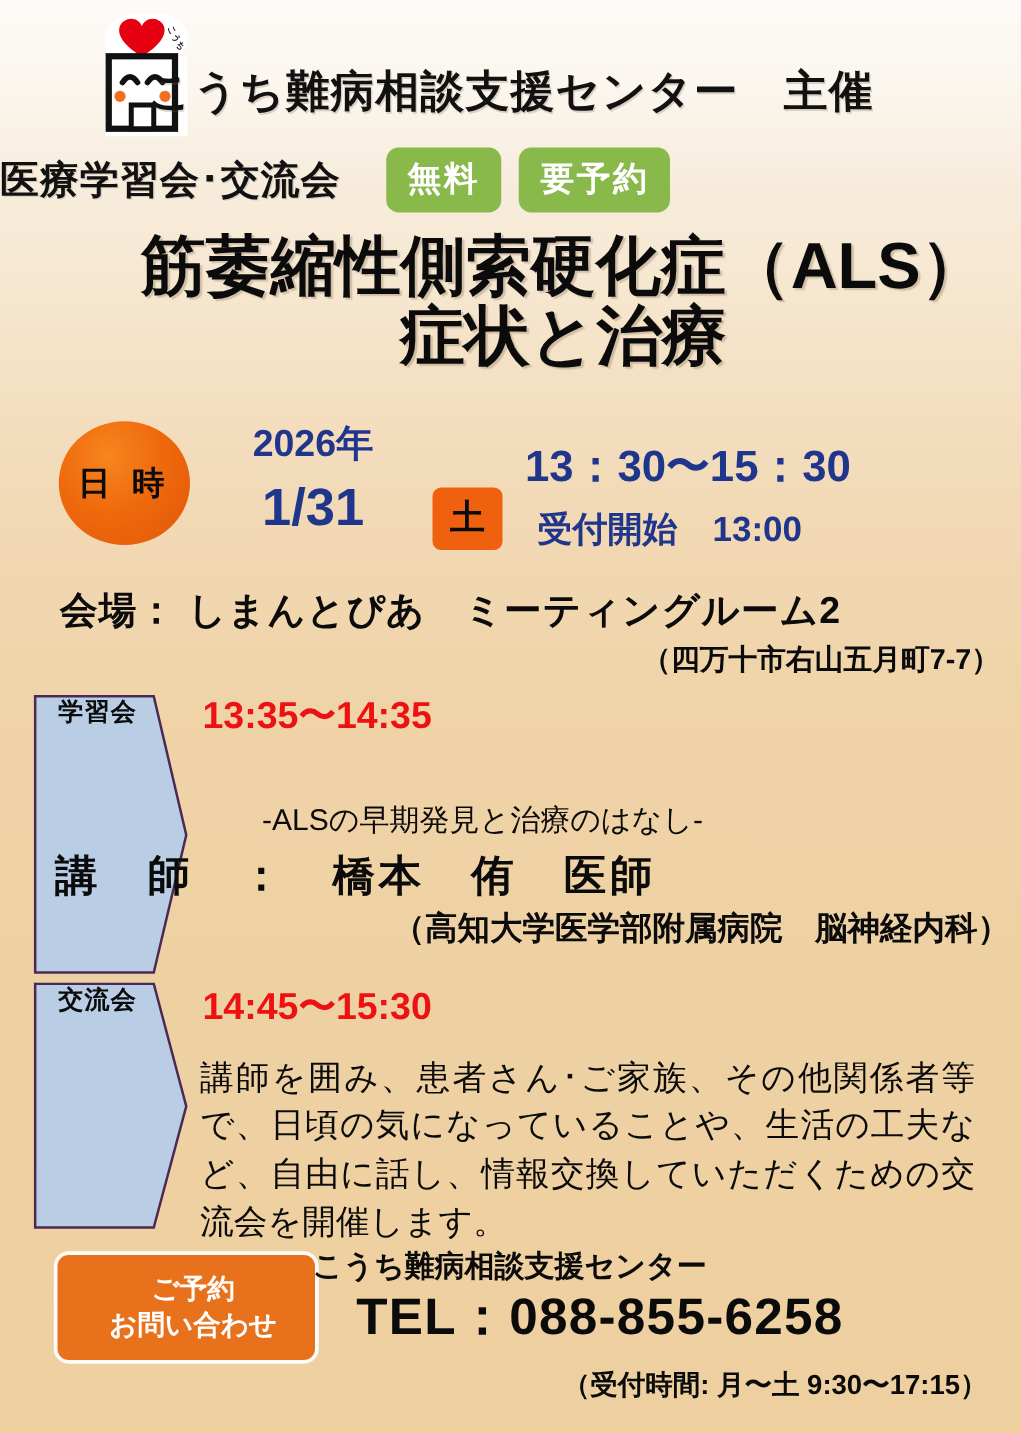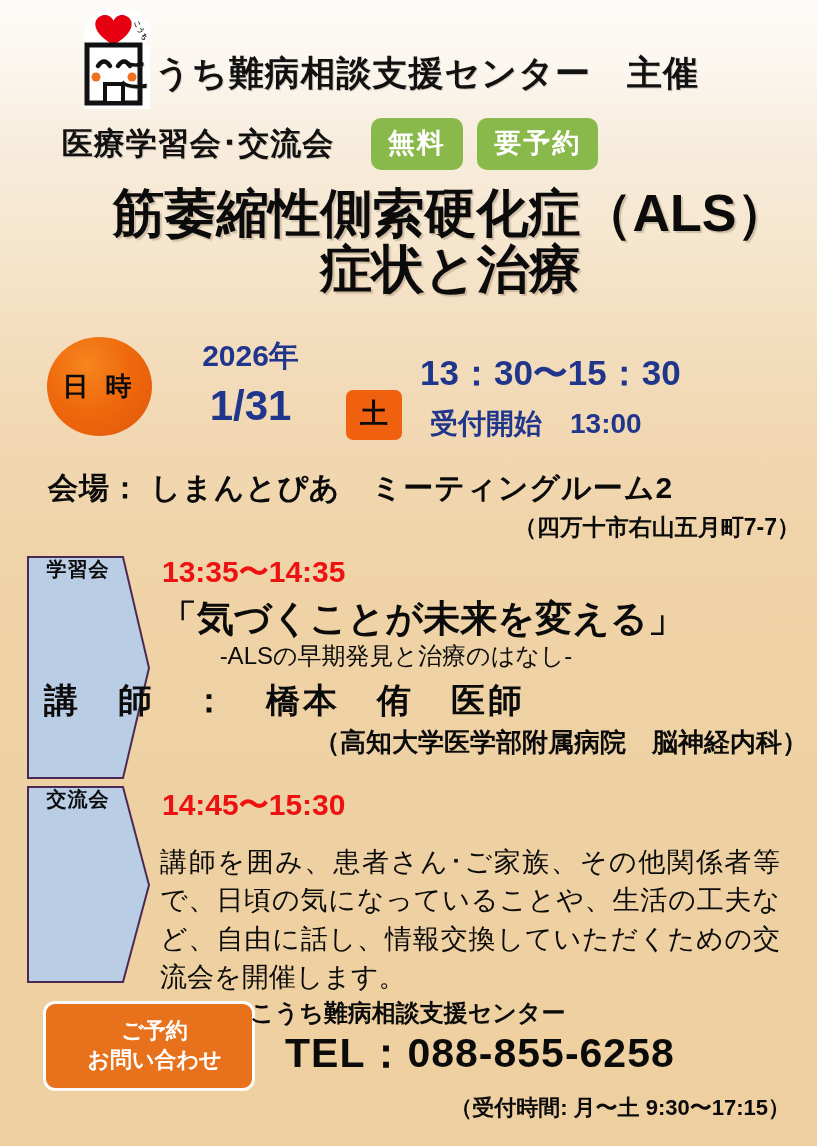--- a/index.html
+++ b/index.html
@@ -27,21 +27,21 @@
   
   .hdr-row1{position:absolute;left:0;top:50px;width:817px;text-align:center;}
   .org-title{
     display:inline-block;font-size:35px;font-weight:bold;color:#111;
     letter-spacing:1px;vertical-align:middle;
     text-shadow:1px 1px 0 rgba(120,100,80,.25);
   }
   .logo{
     position:absolute;left:74px;top:8px;width:84px;height:105px;
   }
-  .hdr-row2{position:absolute;left:0;top:118px;width:660px;text-align:center;}
+  .hdr-row2{position:absolute;left:0;top:118px;width:660px;text-align:left;}
   .sub-title{
     display:inline-block;font-size:31px;font-weight:bold;color:#111;
     letter-spacing:1px;vertical-align:middle;margin-right:22px;
     text-shadow:1px 1px 0 rgba(120,100,80,.25);
   }
   .badge{
     display:inline-block;vertical-align:middle;
     background:#8ab94b;color:#ffffff;font-weight:bold;font-size:27px;
     border-radius:10px;padding:7px 17px 9px;margin-left:10px;
     letter-spacing:2px;
@@ -134,21 +134,21 @@
   .s1-time{
     position:absolute;left:162px;top:552px;
     color:#ee1111;font-weight:bold;font-size:30px;letter-spacing:0px;
   }
   .s1-title{
     position:absolute;left:160px;top:594px;
     color:#0b0b0b;font-weight:bold;font-size:37px;letter-spacing:0px;
   }
   .s1-sub{
     position:absolute;left:0;top:640px;width:772px;text-align:center;
-    color:#0b0b0b;font-weight:normal;font-size:24px;margin-left:10px;
+    color:#0b0b0b;font-weight:normal;font-size:24px;
   }
   .s1-lect{
     position:absolute;left:0;top:678px;width:790px;text-align:left;
     color:#0b0b0b;font-weight:bold;font-size:34px;letter-spacing:3px;margin-left:44px;
   }
   .s1-aff{
     position:absolute;left:0;top:725px;width:808px;text-align:right;
     color:#0b0b0b;font-weight:bold;font-size:26px;
   }
 
@@ -237,21 +237,20 @@
   <div class="venue-addr">（四万十市右山五月町7-7）</div>
 
   <div class="arrow arrow-1">
     <span>学習会</span>
   </div>
   <svg class="arrow-outline" style="left:27px;top:556px;" width="124" height="224">
     <polygon points="1,1 96,1 122,112 96,222 1,222" fill="none" stroke="#4a2a55" stroke-width="2"></polygon>
   </svg>
 
   <div class="s1-time">13:35〜14:35</div>
-  <div class="s1-title">「気づくことが未来を変える」</div>
   <div class="s1-sub">-ALSの早期発見と治療のはなし-</div>
   <div class="s1-lect">講　師　：　橋本　侑　医師</div>
   <div class="s1-aff">（高知大学医学部附属病院　脳神経内科）</div>
 
   <div class="arrow arrow-2">
     <span>交流会</span>
   </div>
   <svg class="arrow-outline" style="left:27px;top:786px;" width="124" height="198">
     <polygon points="1,1 96,1 122,99 96,196 1,196" fill="none" stroke="#4a2a55" stroke-width="2"></polygon>
   </svg>

